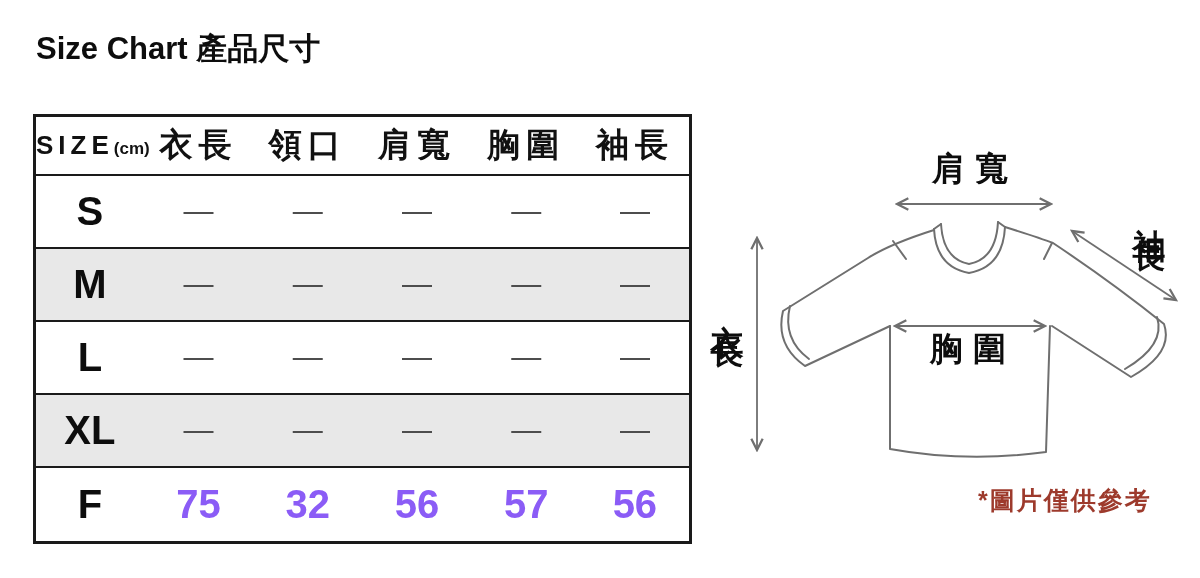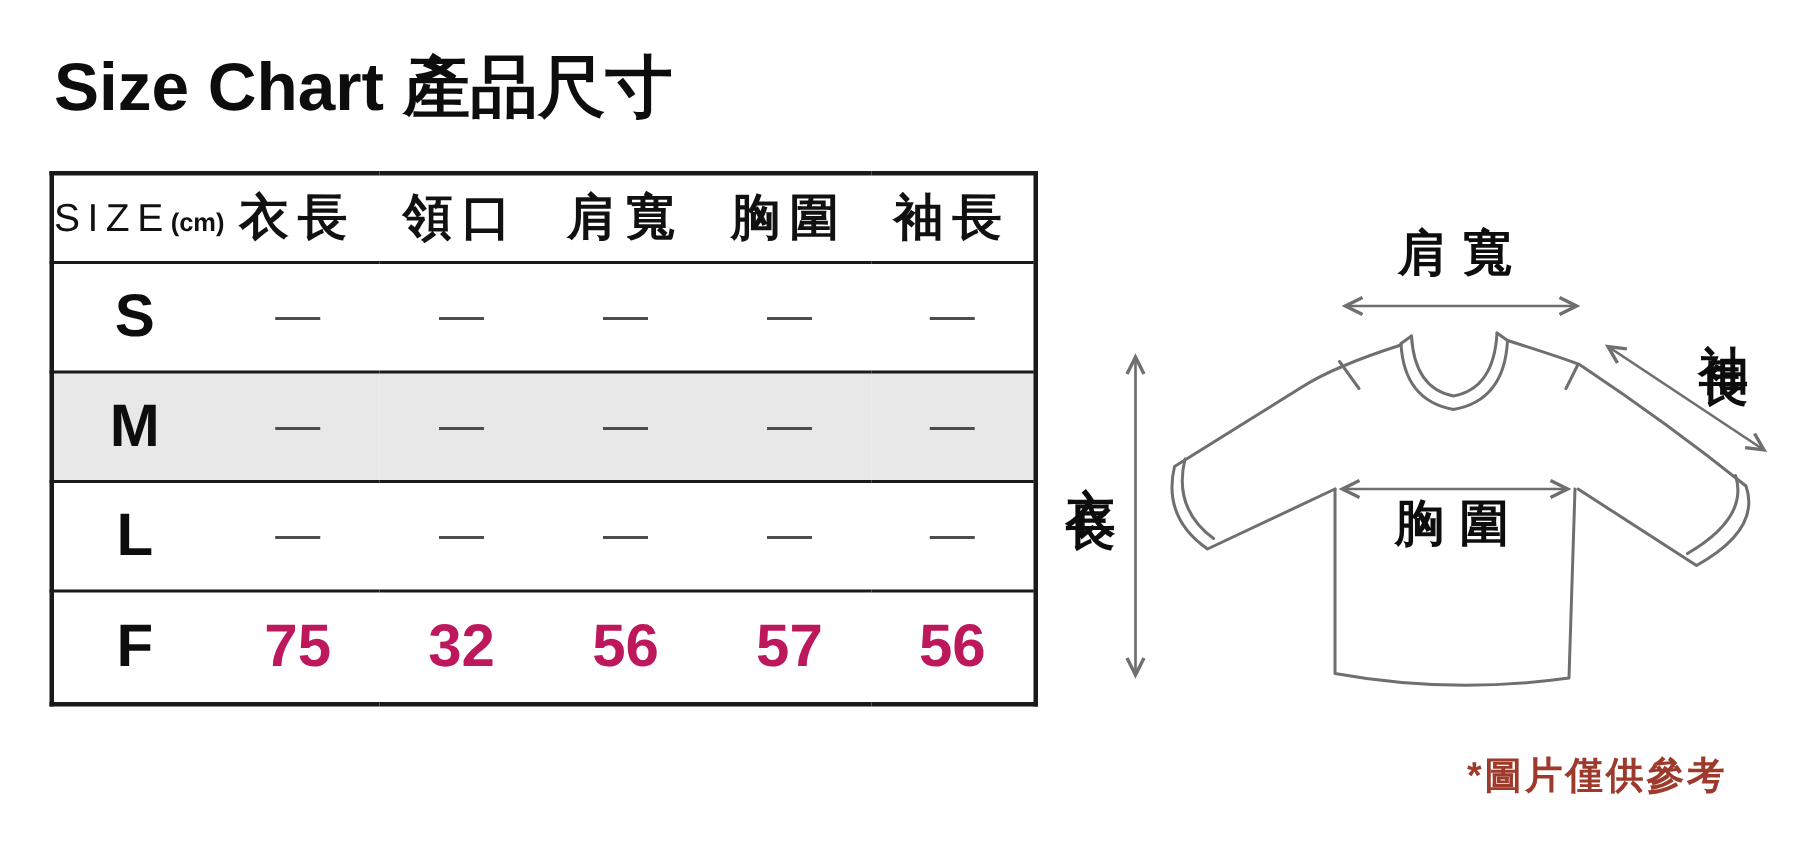--- a/index.html
+++ b/index.html
@@ -3,59 +3,59 @@
 <meta charset="utf-8">
 <title>Size Chart 產品尺寸</title>
 <style>
   html,body{margin:0;padding:0;background:#ffffff;}
   .page{
     position:relative;width:1200px;height:578px;background:#ffffff;overflow:hidden;
     font-family:"Liberation Sans","DejaVu Sans",sans-serif;color:#111111;
   }
   .title{
     position:absolute;left:36px;top:28px;margin:0;
-    font-size:45px;font-weight:bold;letter-spacing:0px;color:#0d0d0d;
+    font-size:31px;font-weight:bold;letter-spacing:0px;color:#0d0d0d;
     font-family:"Liberation Sans","DejaVu Sans",sans-serif;
   }
   table.size-table{
     position:absolute;left:33px;top:114px;width:656px;
     border-collapse:collapse;table-layout:fixed;
     border:3px solid #1a1a1a;
   }
   table.size-table col{width:109.3px;}
   table.size-table th, table.size-table td{
     border-top:2px solid #1a1a1a;border-bottom:2px solid #1a1a1a;
     text-align:center;vertical-align:middle;padding:0;
   }
   thead tr{height:59px;}
   tbody tr{height:73px;}
   tbody tr.last{height:76px;}
   tbody tr.striped{background:#e8e8e8;}
   th.size-th{text-align:left;padding-left:8px;white-space:nowrap;}
-  .sz{font-size:26px;font-weight:normal;letter-spacing:5px;color:#111;}
+  .sz{font-size:26px;font-weight:bold;letter-spacing:5px;color:#111;}
   .unit{font-size:17px;font-weight:bold;letter-spacing:0px;color:#111;}
   th.col-th{font-size:33px;font-weight:bold;letter-spacing:6px;color:#111;}
   td.size-cell{font-size:40px;font-weight:bold;color:#0d0d0d;}
   td.dash-cell{font-size:30px;color:#4d4d4d;font-weight:normal;}
-  td.val-cell{font-size:40px;font-weight:600;color:#be185d;}
+  td.val-cell{font-size:40px;font-weight:600;color:#8b5cf6;}
   .diagram{position:absolute;left:700px;top:140px;width:500px;height:400px;}
   .diagram svg{position:absolute;left:0;top:0;}
   .lbl{
     position:absolute;font-weight:bold;color:#0d0d0d;font-size:33px;line-height:1.0;
     white-space:nowrap;
   }
   .lbl.h{letter-spacing:10px;}
   .lbl.vert{writing-mode:vertical-rl;text-orientation:upright;letter-spacing:12px;}
   .lbl-shoulder{left:232px;top:12px;}
   .lbl-sleeve{left:433px;top:62px;}
   .lbl-length{left:11px;top:158px;}
   .lbl-chest{left:230px;top:192px;}
   .note{
     position:absolute;left:278px;top:344px;
-    font-size:25px;font-weight:bold;color:#9d3a2c;letter-spacing:2px;white-space:nowrap;margin-top:16px;
+    font-size:25px;font-weight:bold;color:#9d3a2c;letter-spacing:2px;white-space:nowrap;
   }
 </style>
 </head>
 <body>
 
 <div class="page">
 
   <h1 class="title">Size Chart 產品尺寸</h1>
 
   <table class="size-table">
@@ -95,20 +95,28 @@
         <td class="dash-cell">—</td>
       </tr>
       <tr>
         <td class="size-cell">L</td>
         <td class="dash-cell">—</td>
         <td class="dash-cell">—</td>
         <td class="dash-cell">—</td>
         <td class="dash-cell">—</td>
         <td class="dash-cell">—</td>
       </tr>
+      <tr class="striped">
+        <td class="size-cell">XL</td>
+        <td class="dash-cell">—</td>
+        <td class="dash-cell">—</td>
+        <td class="dash-cell">—</td>
+        <td class="dash-cell">—</td>
+        <td class="dash-cell">—</td>
+      </tr>
       <tr class="last">
         <td class="size-cell">F</td>
         <td class="val-cell">75</td>
         <td class="val-cell">32</td>
         <td class="val-cell">56</td>
         <td class="val-cell">57</td>
         <td class="val-cell">56</td>
       </tr>
     </tbody>
   </table>

